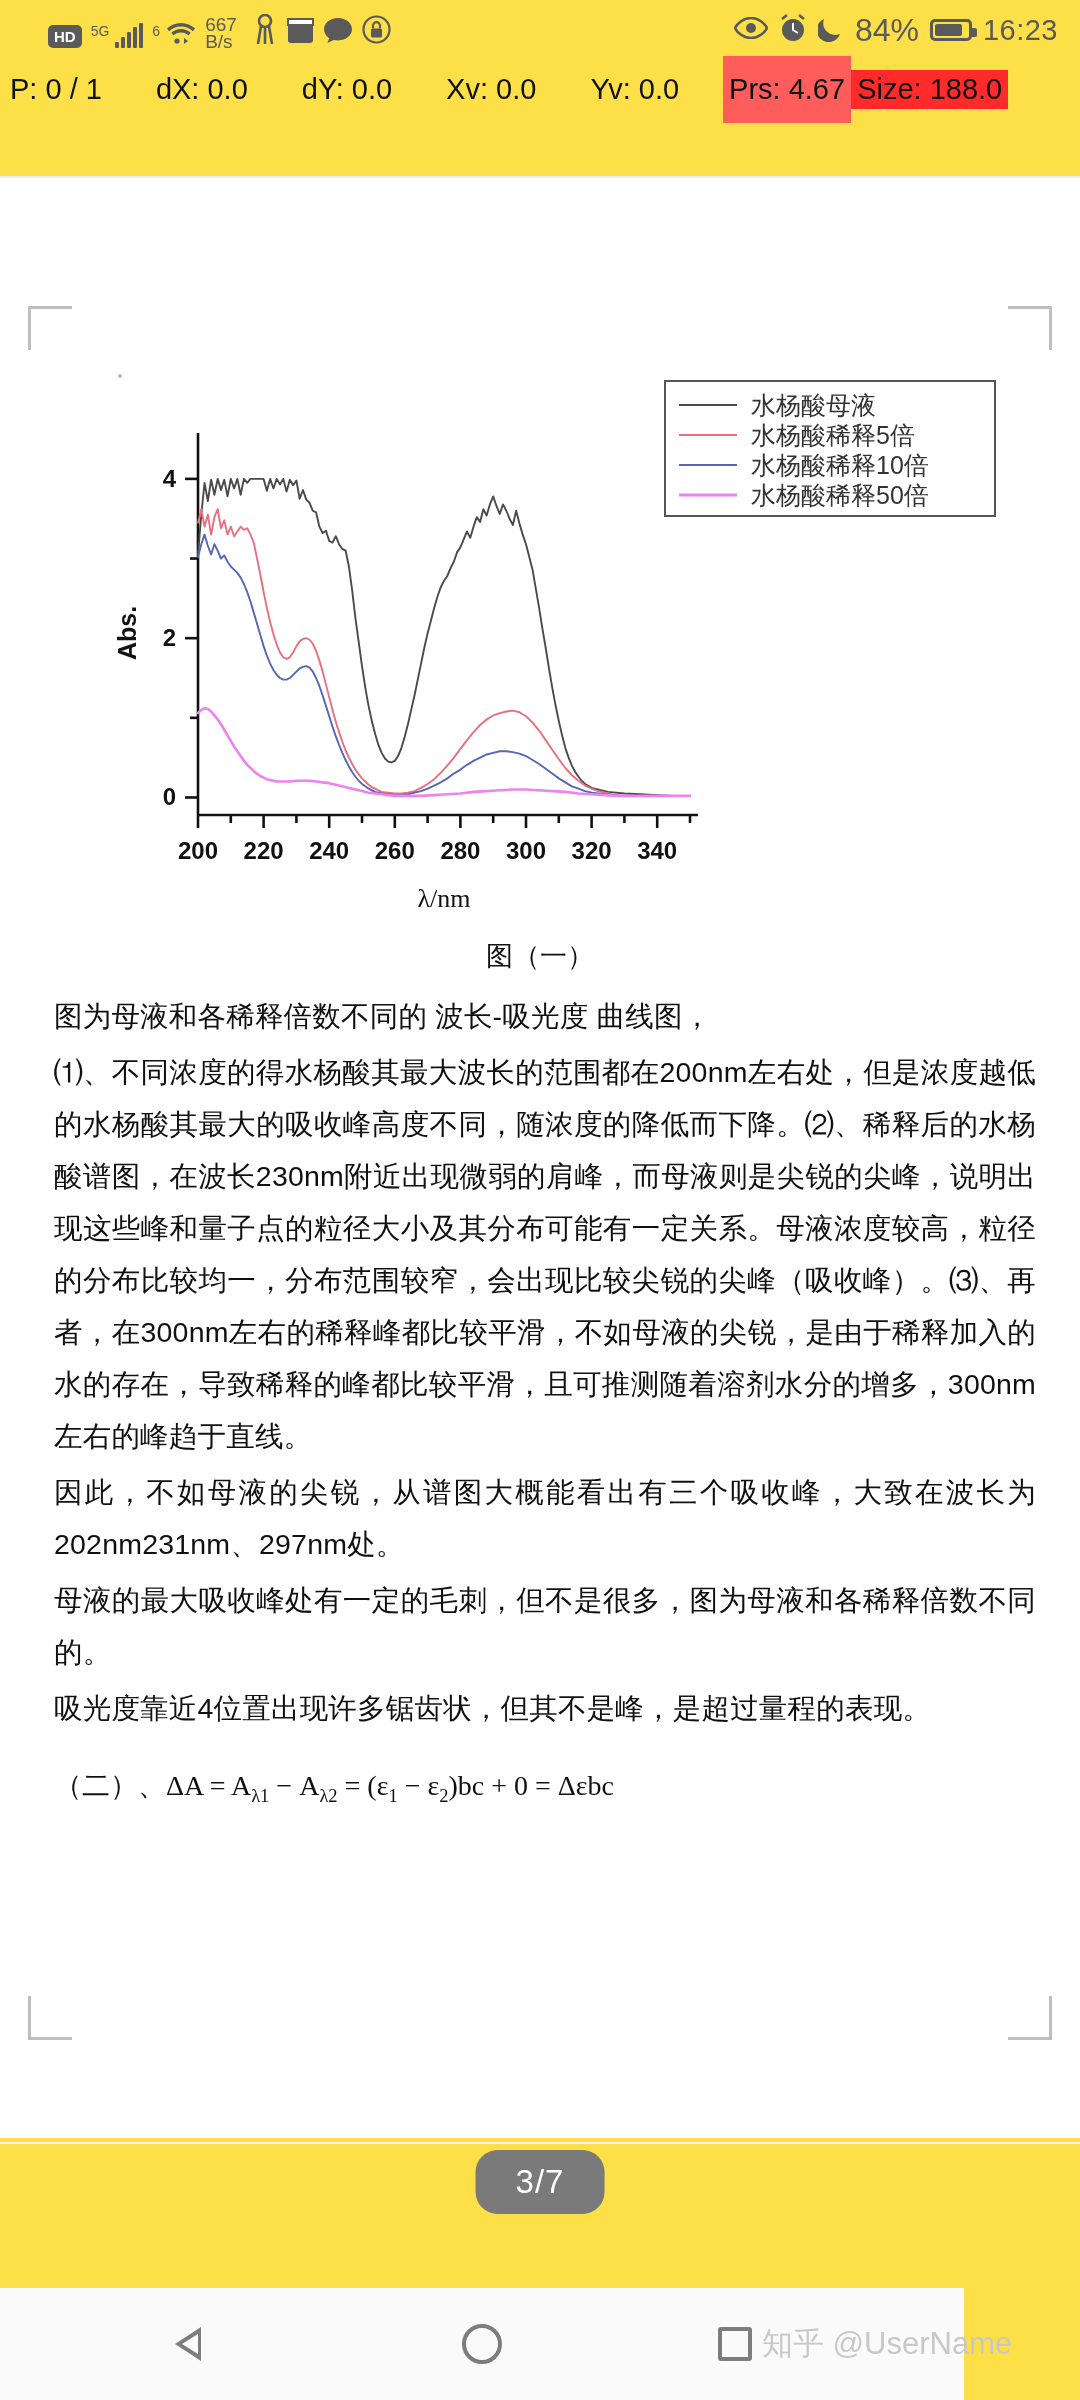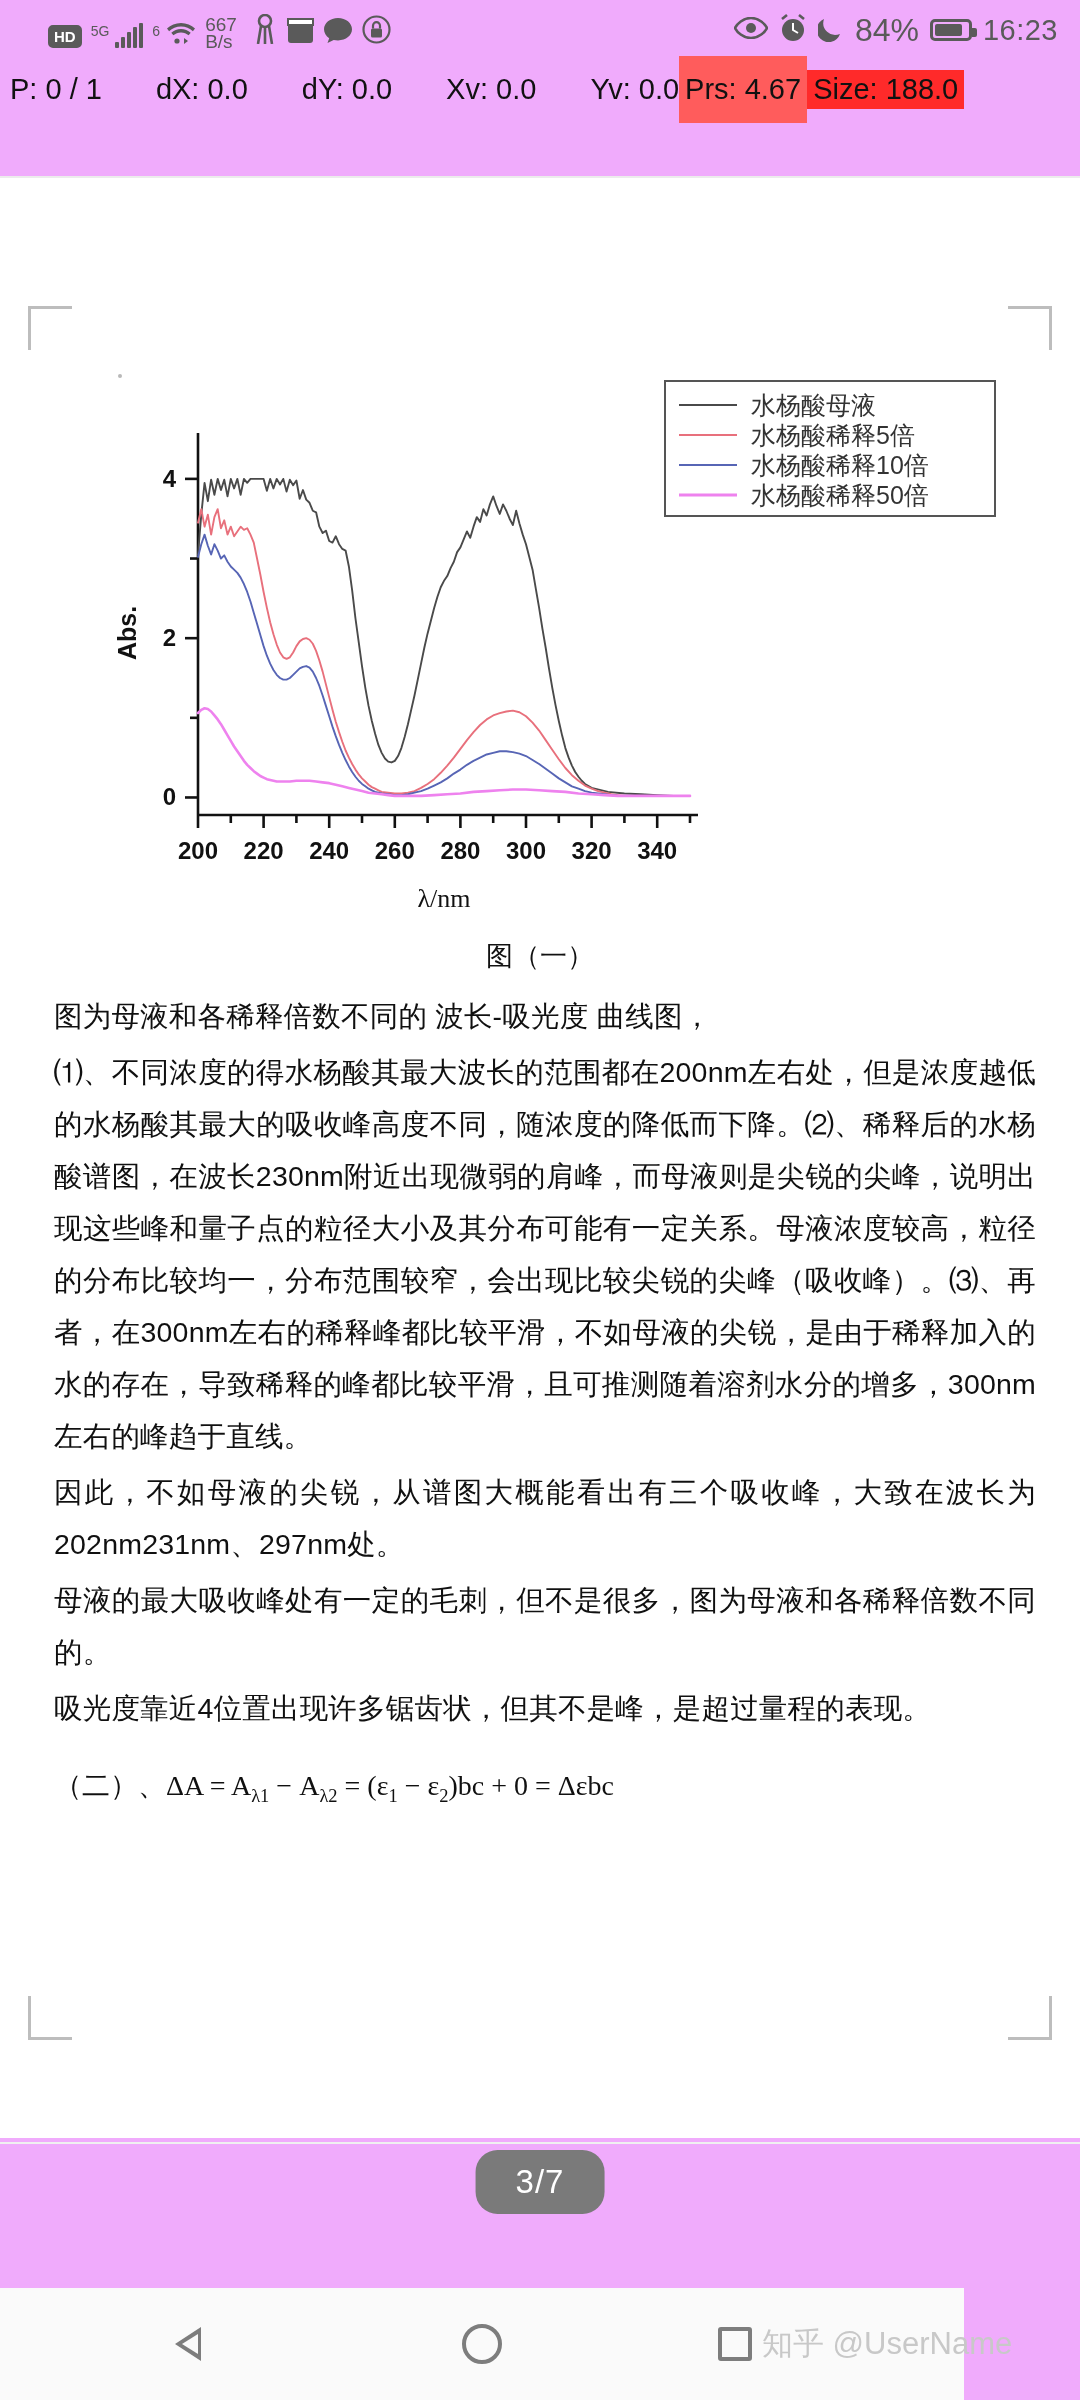--- a/index.html
+++ b/index.html
@@ -2,21 +2,21 @@
 <html><head>
 <meta charset="utf-8">
 <style>
   * { box-sizing: border-box; margin: 0; padding: 0; }
   html, body {
     width: 1080px; height: 2400px;
     background: #ffffff;
     font-family: "Liberation Sans", "DejaVu Sans", sans-serif;
     overflow: hidden;
   }
-  .screen { position: relative; width: 1080px; height: 2400px; background:#f0abfc; }
+  .screen { position: relative; width: 1080px; height: 2400px; background:#fde047; }
 
   
   .statusbar {
     position:absolute; top:0; left:0; width:1080px; height:60px;
     display:flex; align-items:center; color:#5a5a5a;
   }
   .sb-left { display:flex; align-items:flex-end; gap:9px; margin-left:48px; height:60px; padding-bottom:12px; }
   .sb-right { display:flex; align-items:center; gap:11px; margin-left:auto; margin-right:22px; }
   .hd-badge {
     border:3px solid #5a5a5a; border-radius:5px; padding:1px 3px;
@@ -41,21 +41,21 @@
   .batt i { display:block; height:100%; width:84%; background:#5a5a5a; border-radius:2px;}
 
   
   .debugbar {
     position:absolute; top:60px; left:0; width:1080px; height:58px;
     display:flex; align-items:center; font-size:29px; color:#111;
   }
   .dbg { margin-left:8px; white-space:nowrap; }
   .dbg.first { margin-left:10px; }
   .dbg.spaced { margin-left:54px; }
-  .dbg-prs { background:#ff5c5c; color:#111; padding:17px 6px; }
+  .dbg-prs { background:#ff5c5c; color:#111; padding:17px 6px; margin-left:44px; }
   .dbg-size { background:#ff2a2a; color:#111; padding:3px 6px; }
 
   .hairline { position:absolute; top:176px; left:0; width:1080px; height:2px; background:#ececec; }
 
   
   .page { position:absolute; top:178px; left:0; width:1080px; height:1960px; background:#fff; }
 
   .crop-mark { position:absolute; border:3px solid #bdbdbd; width:44px; height:44px; }
   .cm-tl { top:128px; left:28px; border-right:none; border-bottom:none; }
   .cm-tr { top:128px; right:28px; border-left:none; border-bottom:none; }

